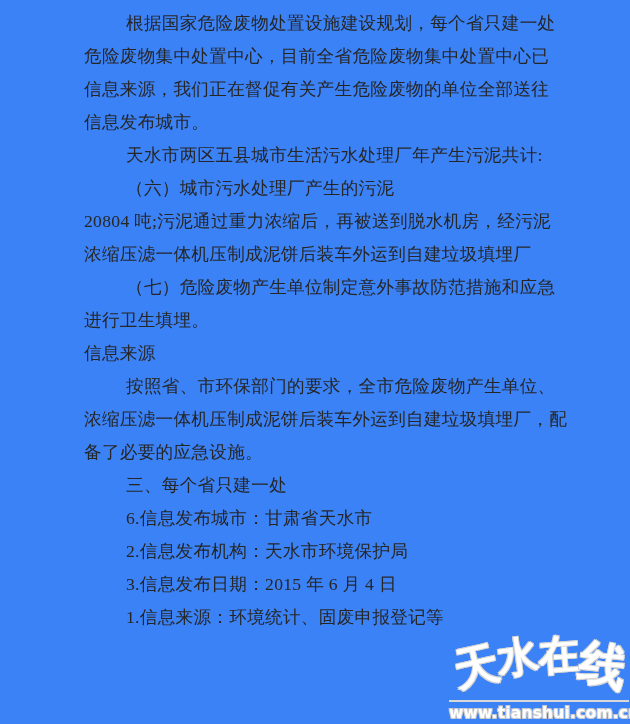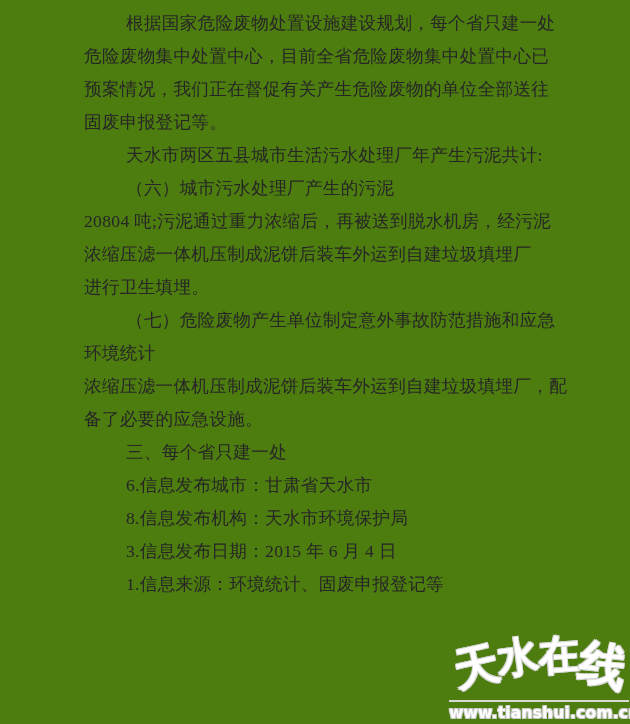--- a/index.html
+++ b/index.html
@@ -4,21 +4,21 @@
 <style>
   html, body {
     margin: 0;
     padding: 0;
     background: #ffffff;
   }
   .page {
     position: relative;
     width: 630px;
     height: 724px;
-    background: #4d7c0f;
+    background: #3b82f6;
     overflow: hidden;
     font-family: "Liberation Serif", "DejaVu Serif", serif;
   }
   .doc {
     position: absolute;
     left: 84px;
     top: 7px;
     width: 470px;
     color: #262626;
     font-size: 17.6px;
@@ -79,40 +79,41 @@
   }
 </style>
 </head>
 <body>
 
 <div class="page">
 
   <div class="doc">
     <p class="line indent">根据国家危险废物处置设施建设规划，每个省只建一处</p>
     <p class="line">危险废物集中处置中心，目前全省危险废物集中处置中心已</p>
-    <p class="line">预案情况，我们正在督促有关产生危险废物的单位全部送往</p>
-    <p class="line">固废申报登记等。</p>
+    <p class="line">信息来源，我们正在督促有关产生危险废物的单位全部送往</p>
+    <p class="line">信息发布城市。</p>
 
     <p class="line indent">天水市两区五县城市生活污水处理厂年产生污泥共计:</p>
 
     <p class="line indent">（六）城市污水处理厂产生的污泥</p>
     <p class="line">20804 吨;污泥通过重力浓缩后，再被送到脱水机房，经污泥</p>
     <p class="line">浓缩压滤一体机压制成泥饼后装车外运到自建垃圾填埋厂</p>
+    <p class="line indent">（七）危险废物产生单位制定意外事故防范措施和应急</p>
+
     <p class="line">进行卫生填埋。</p>
+    <p class="line">信息来源</p>
 
-    <p class="line indent">（七）危险废物产生单位制定意外事故防范措施和应急</p>
-    <p class="line">环境统计</p>
-
+    <p class="line indent">按照省、市环保部门的要求，全市危险废物产生单位、</p>
     <p class="line">浓缩压滤一体机压制成泥饼后装车外运到自建垃圾填埋厂，配</p>
     <p class="line">备了必要的应急设施。</p>
 
     <p class="line indent">三、每个省只建一处</p>
 
     <p class="line indent">6.信息发布城市：甘肃省天水市</p>
-    <p class="line indent">8.信息发布机构：天水市环境保护局</p>
+    <p class="line indent">2.信息发布机构：天水市环境保护局</p>
     <p class="line indent">3.信息发布日期：2015 年 6 月 4 日</p>
     <p class="line indent">1.信息来源：环境统计、固废申报登记等</p>
   </div>
 
   <div class="watermark">
     <div class="wm-brand">
       <span class="c0">天</span>
       <span class="c1">水</span>
       <span class="c2">在</span>
       <span class="c3">线</span>

